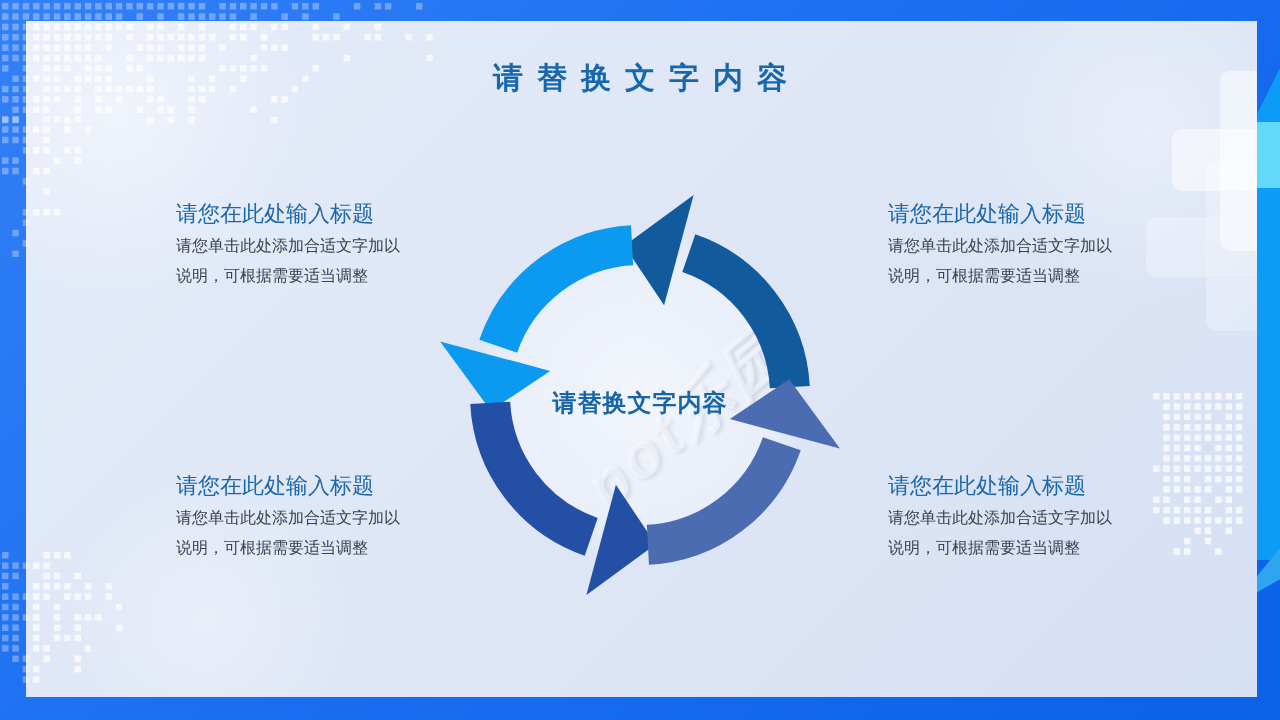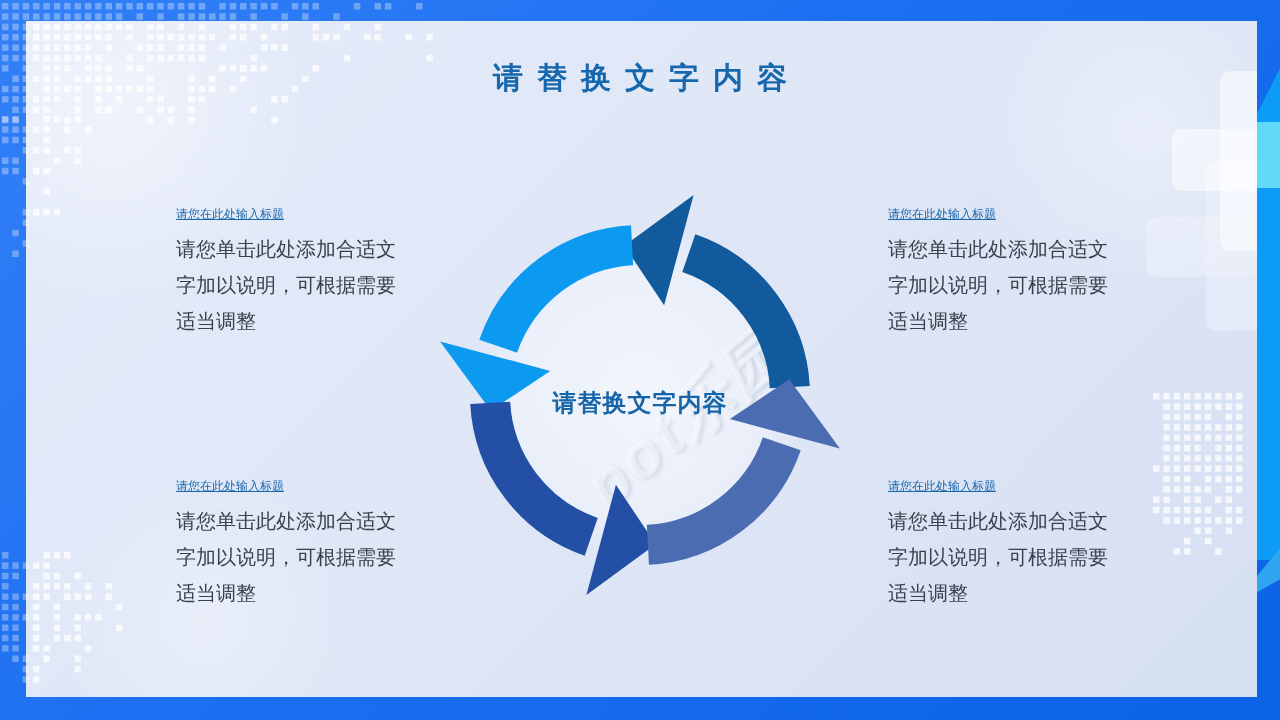--- a/index.html
+++ b/index.html
@@ -59,26 +59,25 @@
   }
   
   .page-title{
     position:absolute;left:0;top:58px;width:1280px;text-align:center;
     font-size:30px;font-weight:bold;letter-spacing:14px;padding-left:14px;box-sizing:border-box;
     color:var(--title_text,#1667AC);
   }
   
   .tblock{position:absolute;width:230px;}
   .tblock .bt{
-    font-size:12px;line-height:24px;margin-bottom:5px;
+    font-size:22px;line-height:24px;margin-bottom:5px;
     color:var(--block_title_text,#1B67A9);
-    text-decoration:underline;
   }
   .tblock .bb{
-    font-size:20px;line-height:36px;
+    font-size:16px;line-height:30px;
     color:var(--block_body_text,#3A414B);
   }
   .tblock.tl{left:176px;top:202px;}
   .tblock.tr{left:888px;top:202px;}
   .tblock.bl{left:176px;top:474px;}
   .tblock.br{left:888px;top:474px;}
   
   .center-glow{
     position:absolute;left:475px;top:230px;width:330px;height:330px;border-radius:50%;
     background:radial-gradient(circle,rgba(255,255,255,.6) 0%,rgba(255,255,255,.35) 55%,rgba(255,255,255,0) 72%);

